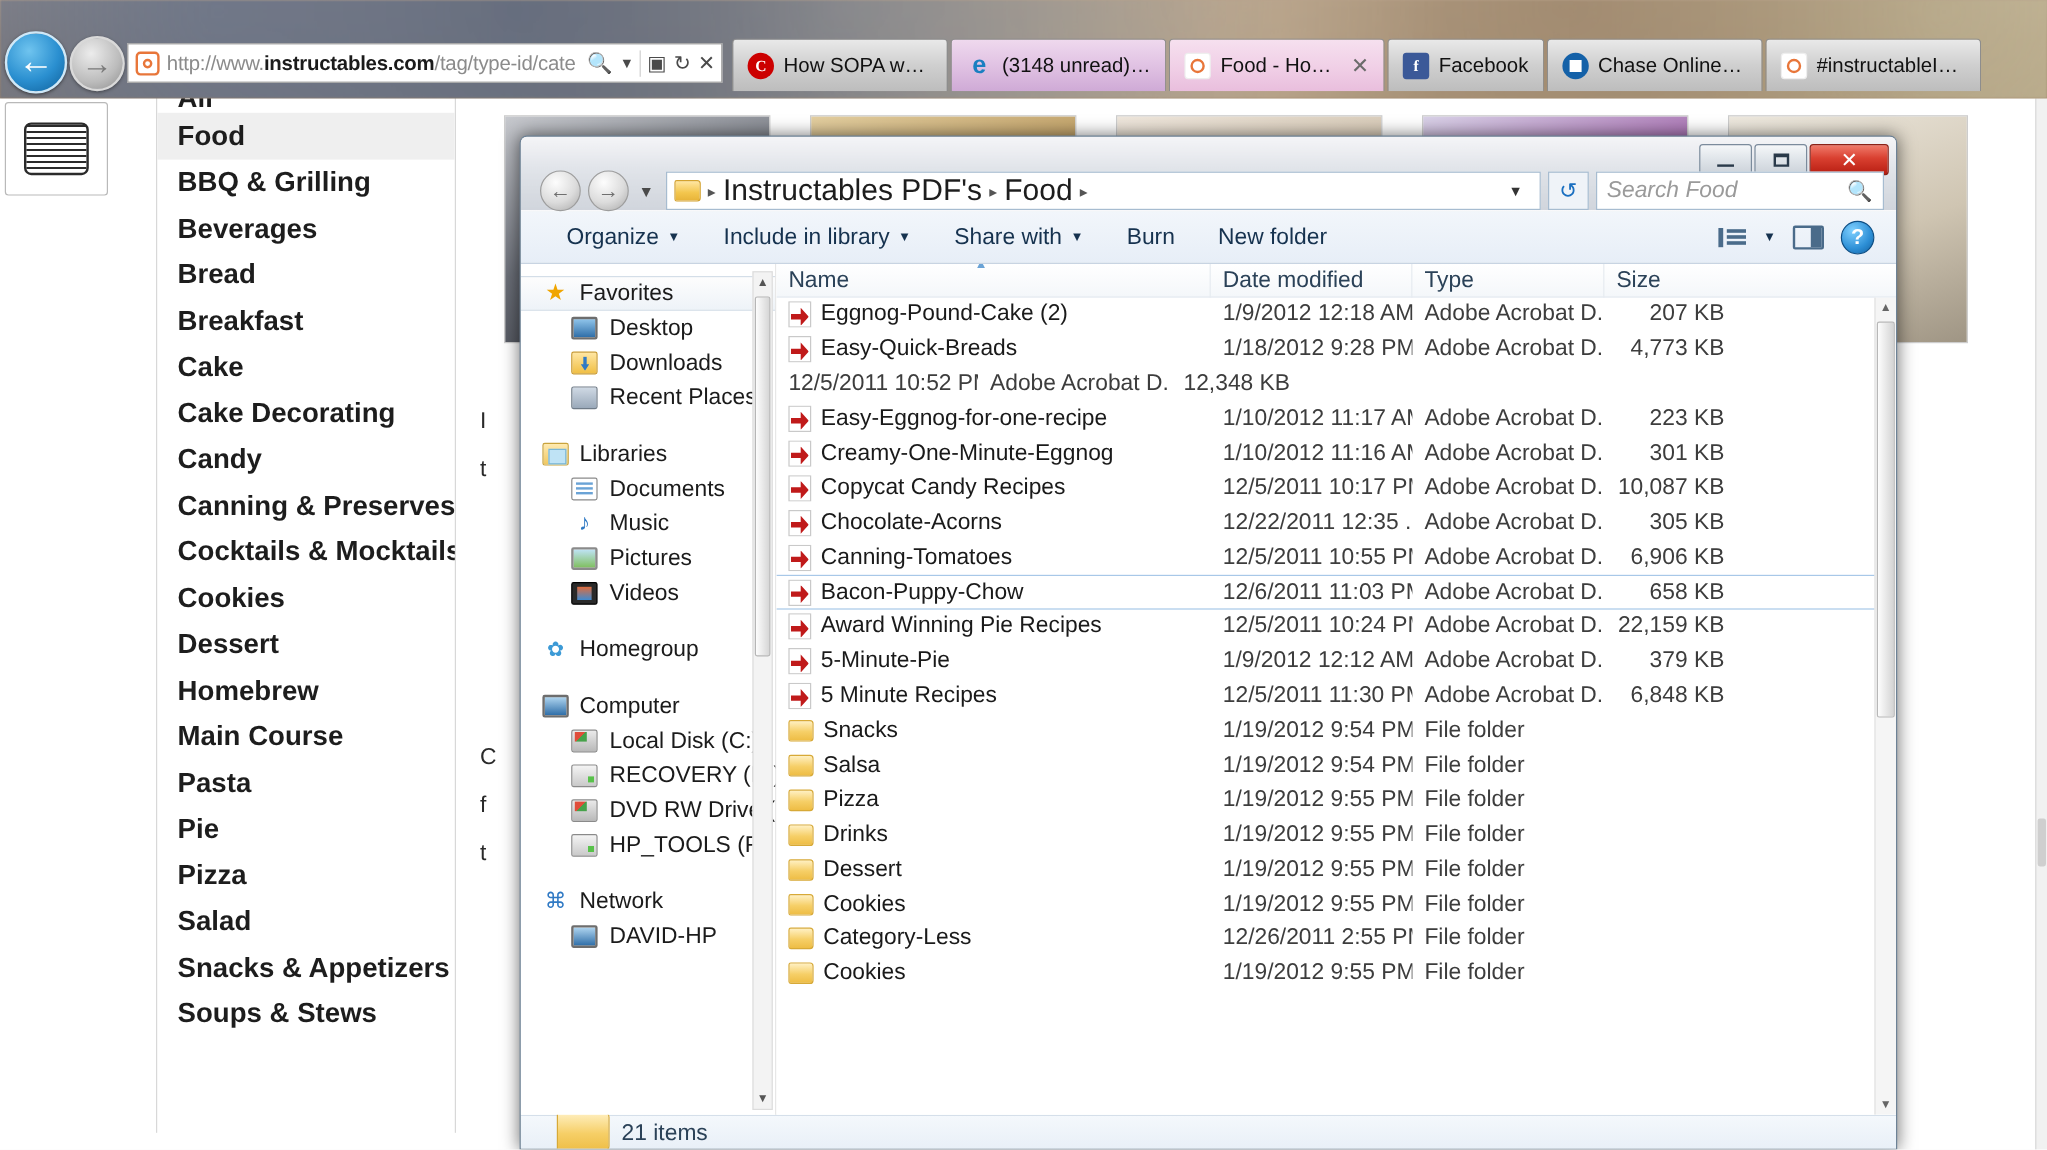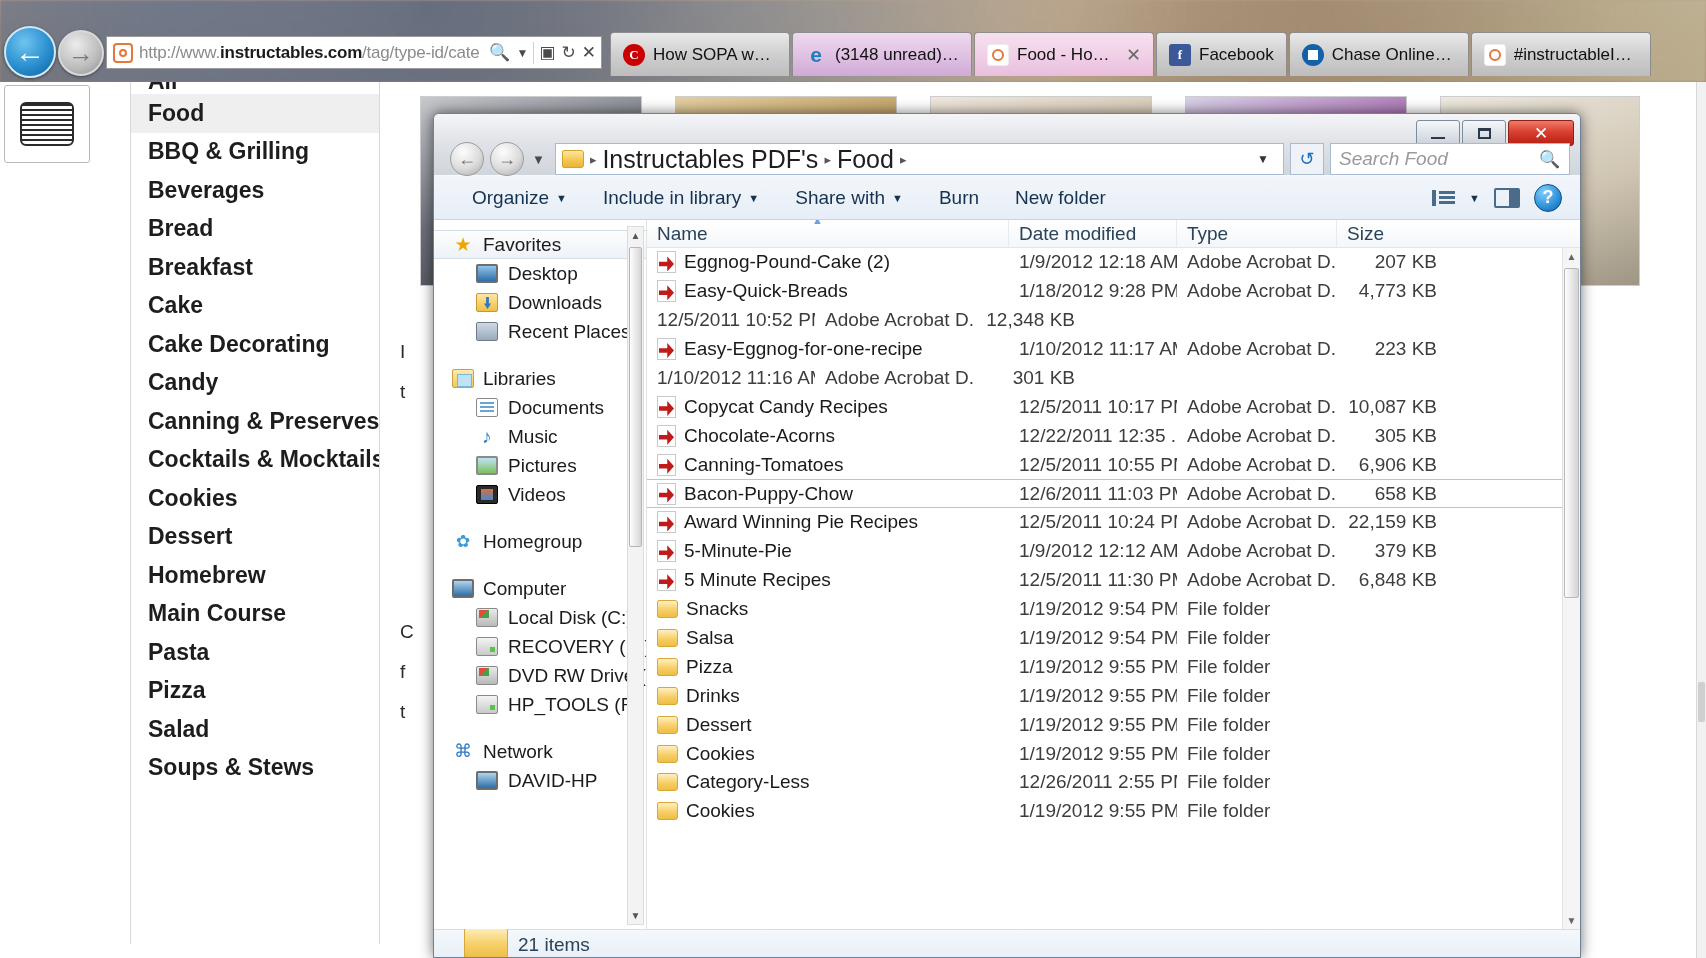--- a/index.html
+++ b/index.html
@@ -368,24 +368,30 @@
         <div class="cat-item">
           <span>Homebrew</span>
         </div>
         <div class="cat-item">
           <span>Main Course</span>
         </div>
         <div class="cat-item">
           <span>Pasta</span>
         </div>
         <div class="cat-item">
+          <span>Pie</span>
+        </div>
+        <div class="cat-item">
           <span>Pizza</span>
         </div>
         <div class="cat-item">
           <span>Salad</span>
+        </div>
+        <div class="cat-item">
+          <span>Snacks &amp; Appetizers</span>
         </div>
         <div class="cat-item">
           <span>Soups &amp; Stews</span>
         </div>
       </div>
 
     <div class="thumbs-row">
       <div class="thumb" style="left:0px;background:linear-gradient(160deg,#c7c9ce,#6b6f78 50%,#3d4048);"></div>
       <div class="thumb" style="left:255px;background:linear-gradient(160deg,#e4cfa0,#b08b4d 55%,#5d4426);"></div>
       <div class="thumb" style="left:510px;background:linear-gradient(160deg,#efe7dd,#cbbba3 55%,#9d8a72);"></div>
@@ -679,20 +685,24 @@
             <div class="row">
               <div class="cell c-name">
                 <span class="pdf-ico"></span>
                 <span>Easy-Eggnog-for-one-recipe</span>
               </div>
               <div class="cell c-date">1/10/2012 11:17 AM</div>
               <div class="cell c-type">Adobe Acrobat D...</div>
               <div class="cell c-size">223 KB</div>
             </div>
             <div class="row">
+              <div class="cell c-name">
+                <span class="pdf-ico"></span>
+                <span>Creamy-One-Minute-Eggnog</span>
+              </div>
               <div class="cell c-date">1/10/2012 11:16 AM</div>
               <div class="cell c-type">Adobe Acrobat D...</div>
               <div class="cell c-size">301 KB</div>
             </div>
             <div class="row">
               <div class="cell c-name">
                 <span class="pdf-ico"></span>
                 <span>Copycat Candy Recipes</span>
               </div>
               <div class="cell c-date">12/5/2011 10:17 PM</div>

